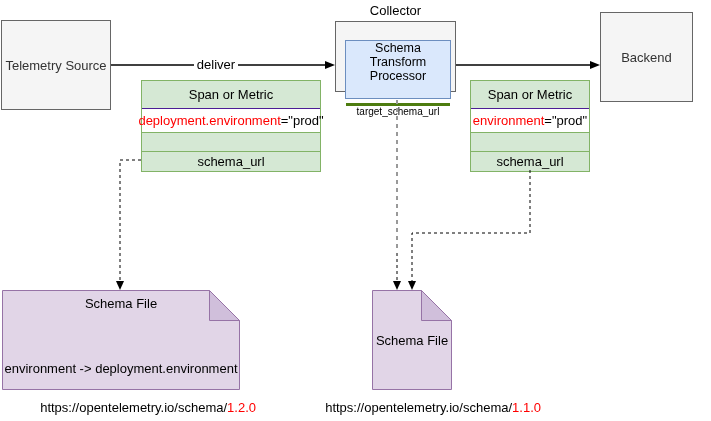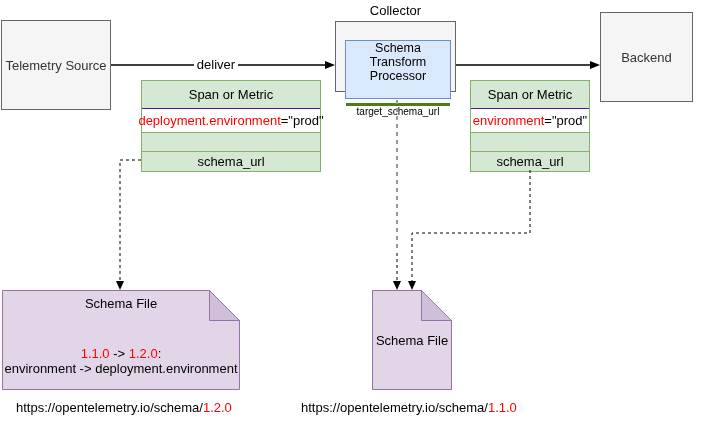--- a/index.html
+++ b/index.html
@@ -32,21 +32,21 @@
   .greentable { border:1px solid #82b366; background:#d5e8d4; display:flex; flex-direction:column; }
   .grow { display:flex; align-items:center; justify-content:center; text-align:center; }
   .grow.header { height:27px; background:#d5e8d4; }
   .grow.attr   { height:24px; background:#ffffff; border-top:1px solid #4c1d95; }
   .grow.empty  { height:19px; background:#d5e8d4; border-top:1px solid #82b366; }
   .grow.field  { flex:1; background:#d5e8d4; border-top:1px solid #82b366; }
   .red { color:#ff0000; }
   .note-text { position:absolute; width:100%; text-align:center; color:#000; }
   .bold { font-weight:bold; }
   .toplabel { text-align:center; color:#000; }
-  .urlline { text-align:left; color:#000; font-size:13px; }
+  .urlline { text-align:right; color:#000; font-size:13px; }
   svg.connectors { position:absolute; left:0; top:0; pointer-events:none; }
   .deliver-label {
     background:#ffffff; padding:0 1px; font-size:13px; color:#000000;
     text-align:center; line-height:14px;
   }
 </style>
 </head>
 <body>
 
 <div class="canvas">
@@ -87,23 +87,20 @@
     <div class="grow empty"></div>
     <div class="grow field">schema_url</div>
   </div>
 
   <div class="abs" style="left:2px; top:290px; width:238px; height:100px;">
     <svg width="238" height="100" viewBox="0 0 238 100">
       <path d="M0.5,0.5 L207.5,0.5 L237.5,30.5 L237.5,99.5 L0.5,99.5 Z" fill="#e1d5e7" stroke="#9673a6" stroke-width="1"></path>
       <path d="M207.5,0.5 L207.5,30.5 L237.5,30.5 Z" fill="#d0bfdb" stroke="#9673a6" stroke-width="1"></path>
     </svg>
     <div class="note-text" style="top:6px;">Schema File</div>
-    <div class="note-text" style="top:56px;">
-      <span class="red">1.1.0</span><span> -&gt; </span><span class="red">1.2.0</span><span>:</span>
-    </div>
     <div class="note-text" style="top:71px;">environment -&gt; deployment.environment</div>
   </div>
 
   <div class="abs" style="left:372px; top:290px; width:80px; height:100px;">
     <svg width="80" height="100" viewBox="0 0 80 100">
       <path d="M0.5,0.5 L49.5,0.5 L79.5,30.5 L79.5,99.5 L0.5,99.5 Z" fill="#e1d5e7" stroke="#9673a6" stroke-width="1"></path>
       <path d="M49.5,0.5 L49.5,30.5 L79.5,30.5 Z" fill="#d0bfdb" stroke="#9673a6" stroke-width="1"></path>
     </svg>
     <div class="note-text" style="top:43px;">Schema File</div>
   </div>

